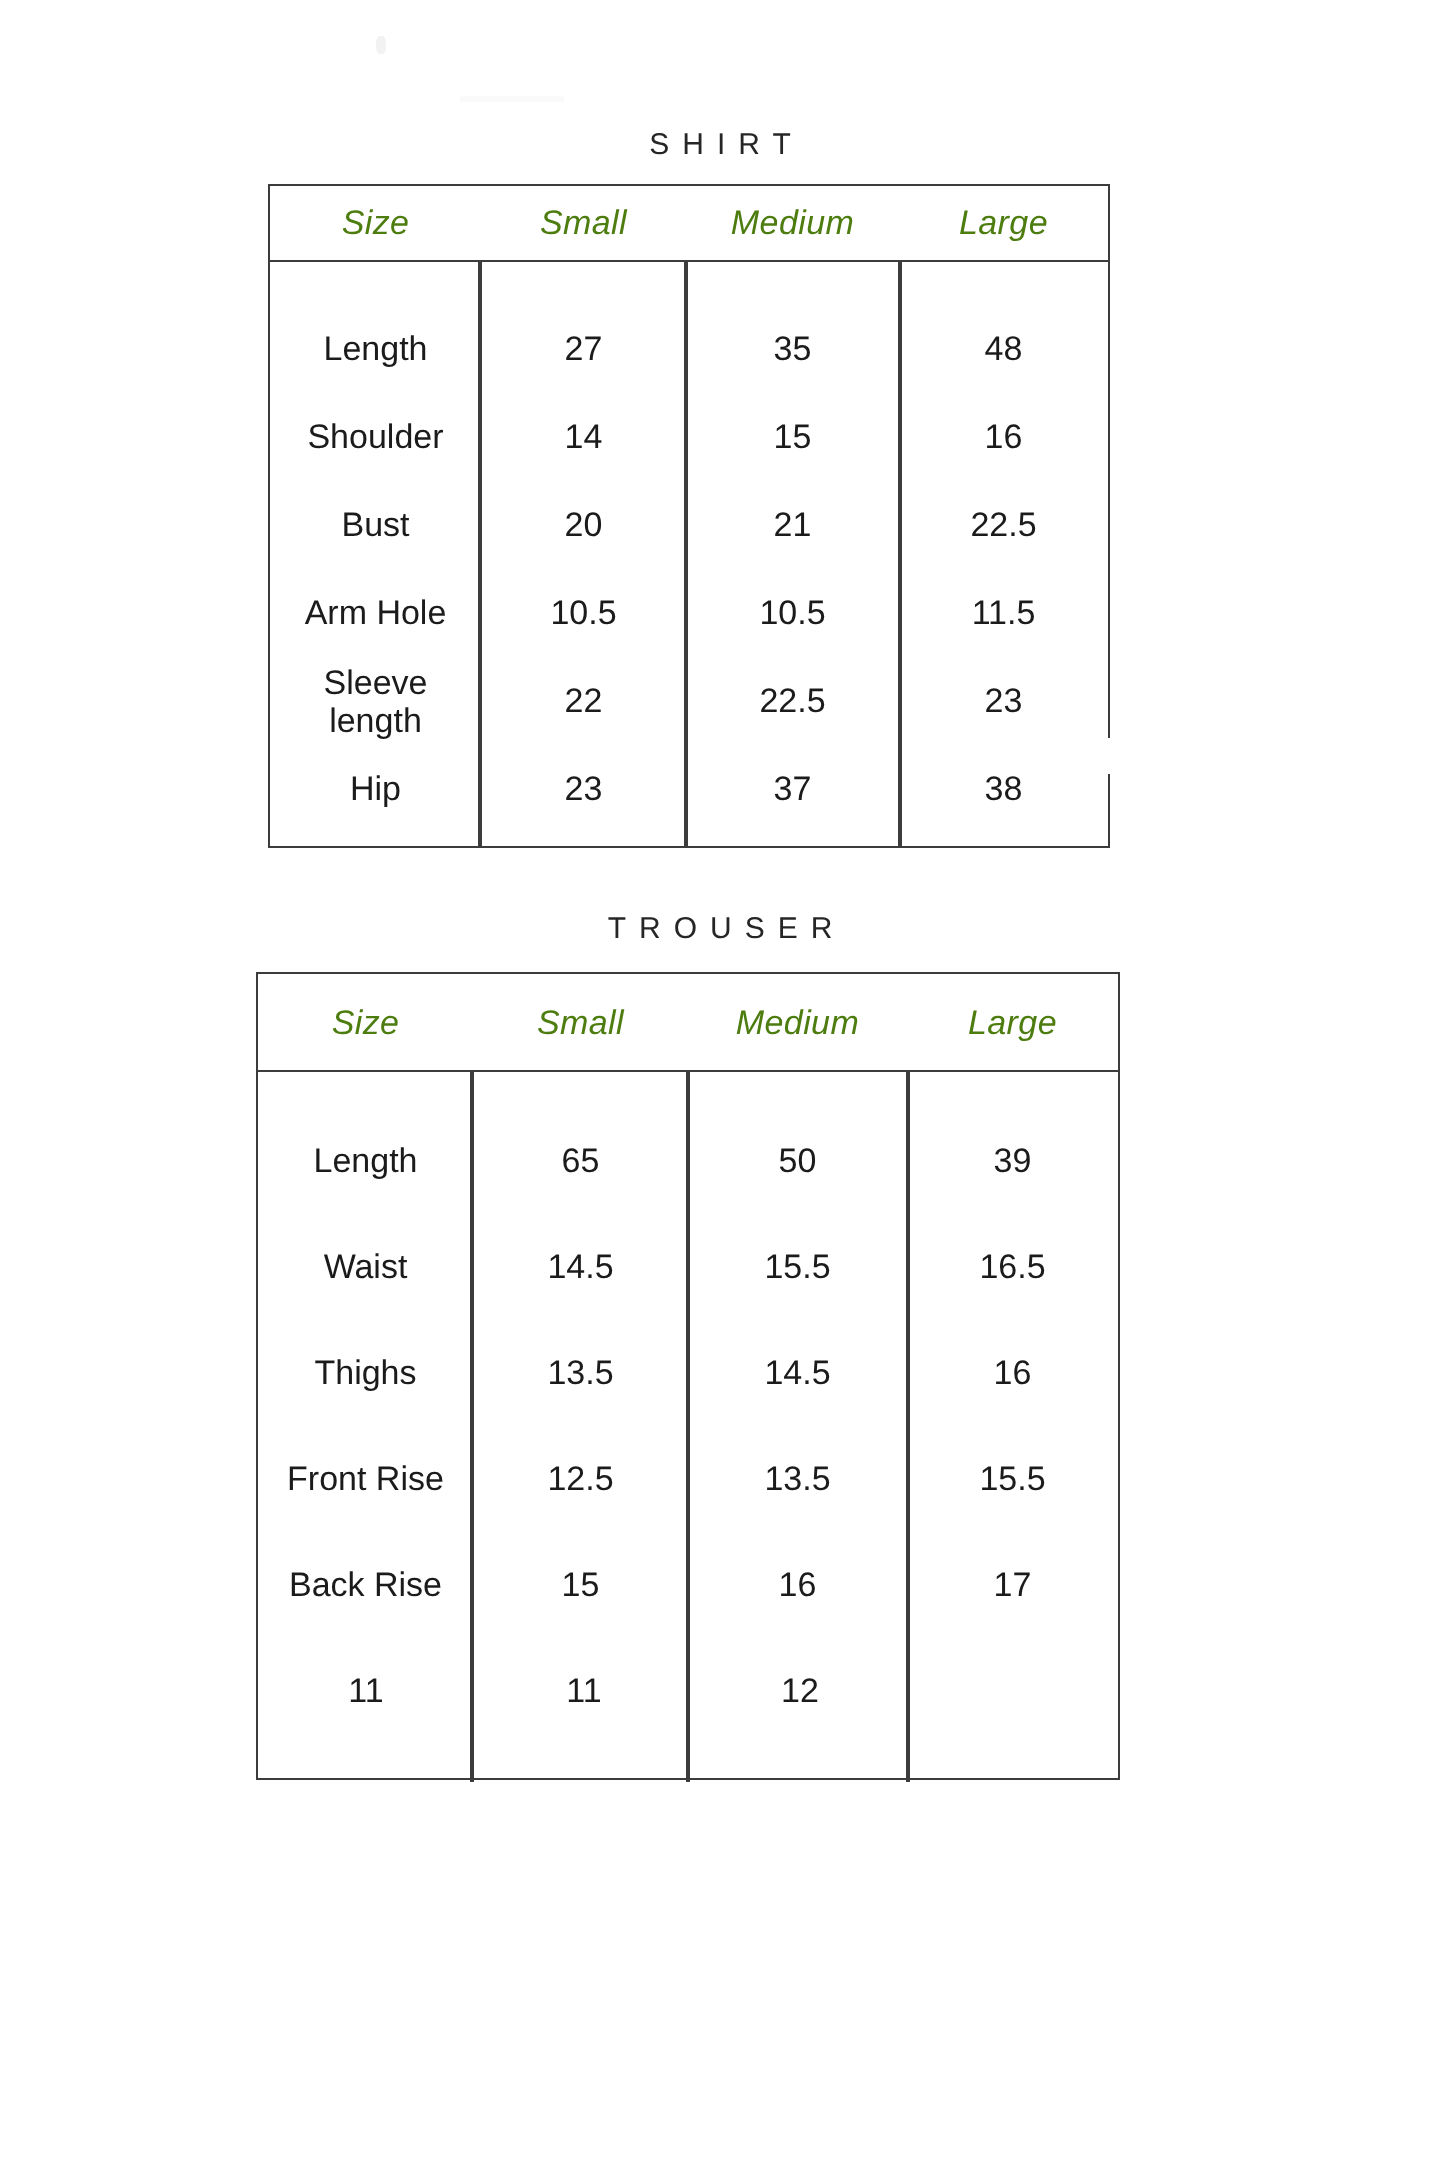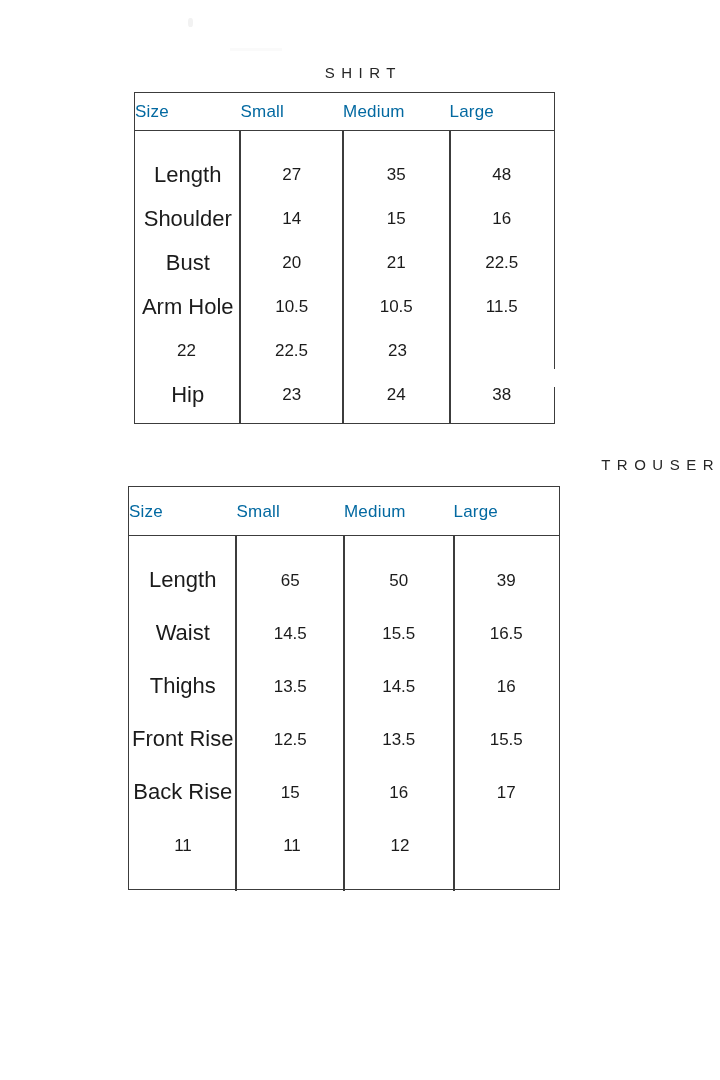--- a/index.html
+++ b/index.html
@@ -48,22 +48,24 @@
 
   .thead {
     position: relative;
     box-sizing: border-box;
     border-bottom: 1.6px solid #3c3c3c;
     display: flex;
     align-items: center;
   }
   .thead .th {
     box-sizing: border-box;
+    text-align: center;
+    font-style: italic;
     font-size: 17px;
-    color: #0369a1;
+    color: #4d7c0f;
     letter-spacing: 0.2px;
     line-height: 1;
   }
 
   .tbody {
     position: relative;
     box-sizing: border-box;
   }
 
   
@@ -82,21 +84,21 @@
     z-index: 2;
   }
   .cell {
     box-sizing: border-box;
     text-align: center;
     font-size: 17px;
     color: #1b1b1b;
     line-height: 1.12;
     white-space: pre-line;
   }
-  .cell.label { font-size: 22px; }
+  .cell.label { font-size: 17px; }
   .cell.value { font-size: 17px; }
 
   
   #shirt-title { top: 64px; }
 
   #shirt-table {
     left: 134px;
     top: 92px;
     width: 421px;
     height: 332px;
@@ -119,21 +121,21 @@
   #shirt-right-gap {
     position: absolute;
     right: -2px;
     top: 276px;
     width: 3px;
     height: 18px;
     background: #ffffff;
   }
 
   
-  #trouser-title { top: 456px; text-align: right; }
+  #trouser-title { top: 456px; }
 
   #trouser-table {
     left: 128px;
     top: 486px;
     width: 432px;
     height: 404px;
   }
   #trouser-table .thead { height: 49px; }
   #trouser-table .tbody { height: 355px; padding-top: 18px; }
   #trouser-table .trow { height: 53px; }
@@ -213,29 +215,31 @@
       </div>
 
       <div class="trow">
         <div class="cell label c0">Arm Hole</div>
         <div class="cell value c1">10.5</div>
         <div class="cell value c2">10.5</div>
         <div class="cell value c3">11.5</div>
       </div>
 
       <div class="trow">
+        <div class="cell label c0">Sleeve
+length</div>
         <div class="cell value c1">22</div>
         <div class="cell value c2">22.5</div>
         <div class="cell value c3">23</div>
       </div>
 
       <div class="trow">
         <div class="cell label c0">Hip</div>
         <div class="cell value c1">23</div>
-        <div class="cell value c2">24</div>
+        <div class="cell value c2">37</div>
         <div class="cell value c3">38</div>
       </div>
     </div>
 
     <div id="shirt-right-gap"></div>
   </div>
 
   <div class="section-title" id="trouser-title">TROUSER</div>
 
   <div class="size-table" id="trouser-table">

